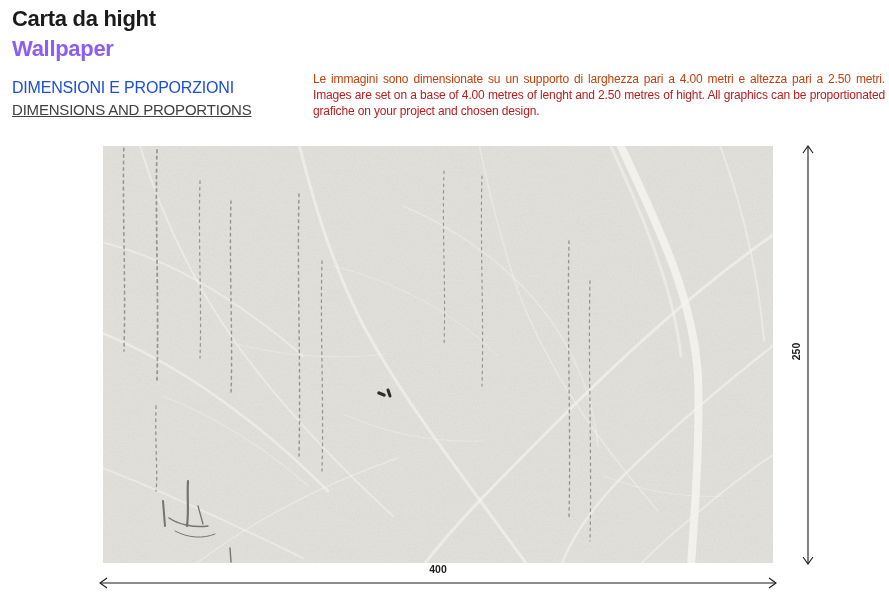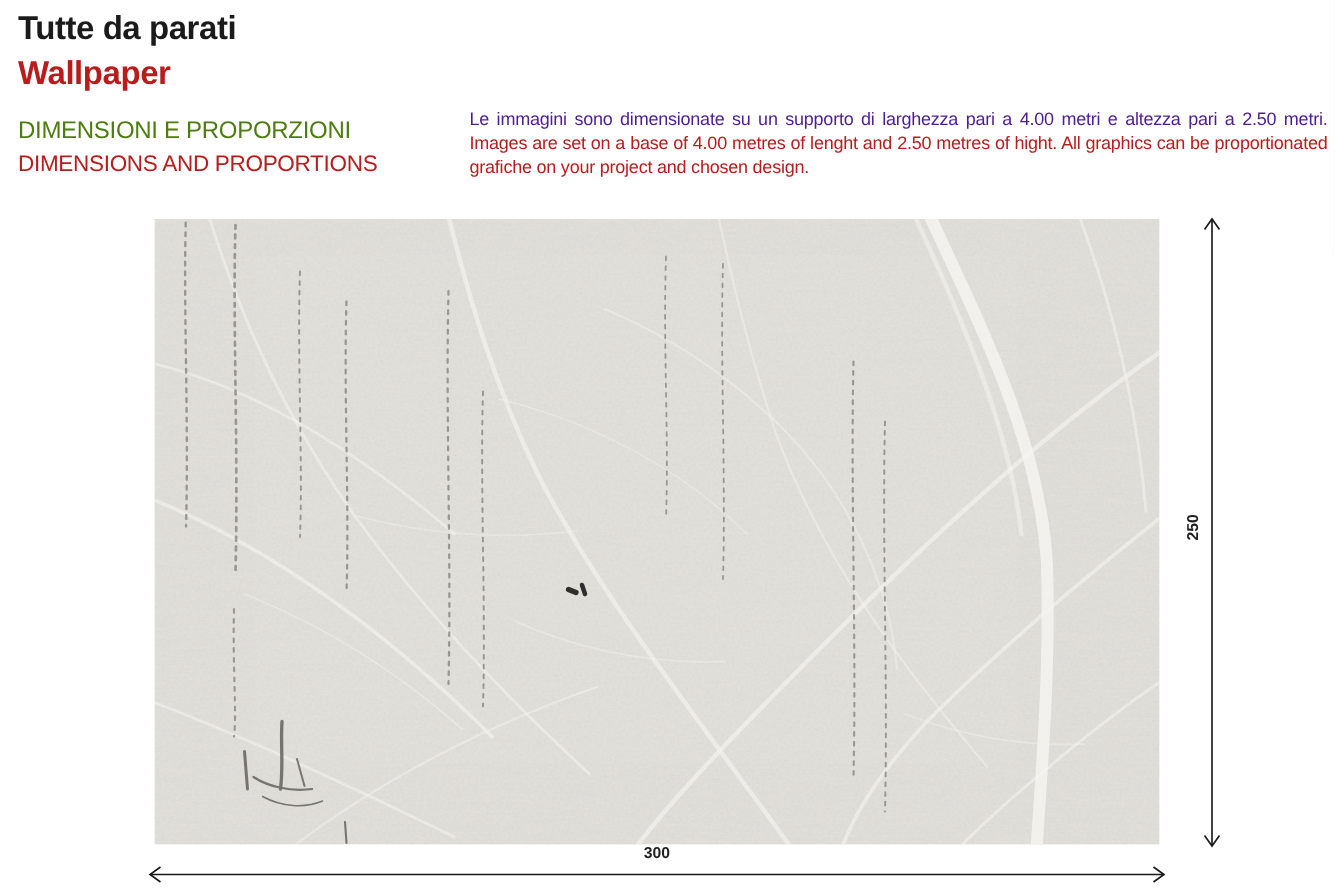--- a/index.html
+++ b/index.html
@@ -3,51 +3,51 @@
 <meta charset="utf-8">
 <style>
   html,body{margin:0;padding:0;background:#ffffff;}
   body{font-family:"Liberation Sans", sans-serif;}
   .page{position:relative;width:889px;height:594px;background:#ffffff;overflow:hidden;}
 
   
   .title-it{position:absolute;left:12px;top:6px;font-size:22px;font-weight:700;
             letter-spacing:-0.3px;color:#1b1b1b;}
   .title-en{position:absolute;left:12px;top:36px;font-size:22px;font-weight:700;
-            letter-spacing:-0.3px;color:#b91c1c;}
+            letter-spacing:-0.3px;color:#8b5cf6;}
   .section-it{position:absolute;left:12px;top:79px;font-size:16px;font-weight:400;
-              letter-spacing:-0.2px;color:#4d7c0f;}
+              letter-spacing:-0.2px;color:#1d4ed8;}
   .section-en{position:absolute;left:12px;top:101px;font-size:15px;font-weight:400;
-              letter-spacing:-0.2px;color:#b91c1c;}
+              letter-spacing:-0.2px;color:#404040;text-decoration:underline;}
 
   
   .desc{position:absolute;left:313px;top:71px;width:572px;}
   .desc .line{font-size:12px;line-height:16px;letter-spacing:-0.15px;}
   .desc .just{text-align:justify;text-align-last:justify;}
-  .desc .it{color:#4c1d95;}
+  .desc .it{color:#c2410c;}
   .desc .en{color:#b91c1c;}
 
   
   .sample{position:absolute;left:103px;top:146px;width:670px;height:417px;}
   .sample svg{display:block;width:100%;height:100%;}
 
   
   .v-arrow{position:absolute;left:801px;top:141px;width:14px;height:428px;}
   .h-arrow{position:absolute;left:95px;top:576px;width:686px;height:14px;}
   .dim-label{position:absolute;font-size:10.5px;font-weight:700;color:#1f1f1f;}
   .dim-h{left:95px;top:563px;width:686px;text-align:center;}
   .dim-v{left:775px;top:344px;width:44px;height:15px;text-align:center;
          transform:rotate(-90deg);transform-origin:center;}
 </style>
 </head>
 <body>
 
 <div class="page">
 
-  <div class="title-it">Tutte da parati</div>
+  <div class="title-it">Carta da hight</div>
   <div class="title-en">Wallpaper</div>
   <div class="section-it">DIMENSIONI E PROPORZIONI</div>
   <div class="section-en">DIMENSIONS AND PROPORTIONS</div>
 
   <div class="desc">
     <div class="line it just">Le immagini sono dimensionate su un supporto di larghezza pari a 4.00 metri e altezza pari a 2.50 metri.</div>
     <div class="line en just">Images are set on a base of 4.00 metres of lenght and 2.50 metres of hight. All graphics can be proportionated</div>
     <div class="line en">grafiche on your project and chosen design.</div>
   </div>
 
@@ -129,15 +129,15 @@
   </svg>
   <div class="dim-label dim-v">250</div>
 
   <svg class="h-arrow" viewBox="0 0 686 14">
     <g stroke="#1a1a1a" stroke-width="1.1" fill="none">
       <line x1="5" y1="7" x2="681" y2="7"></line>
       <path d="M12,2 L5,7 L12,12"></path>
       <path d="M674,2 L681,7 L674,12"></path>
     </g>
   </svg>
-  <div class="dim-label dim-h">300</div>
+  <div class="dim-label dim-h">400</div>
 
 </div>
 
 </body></html>

